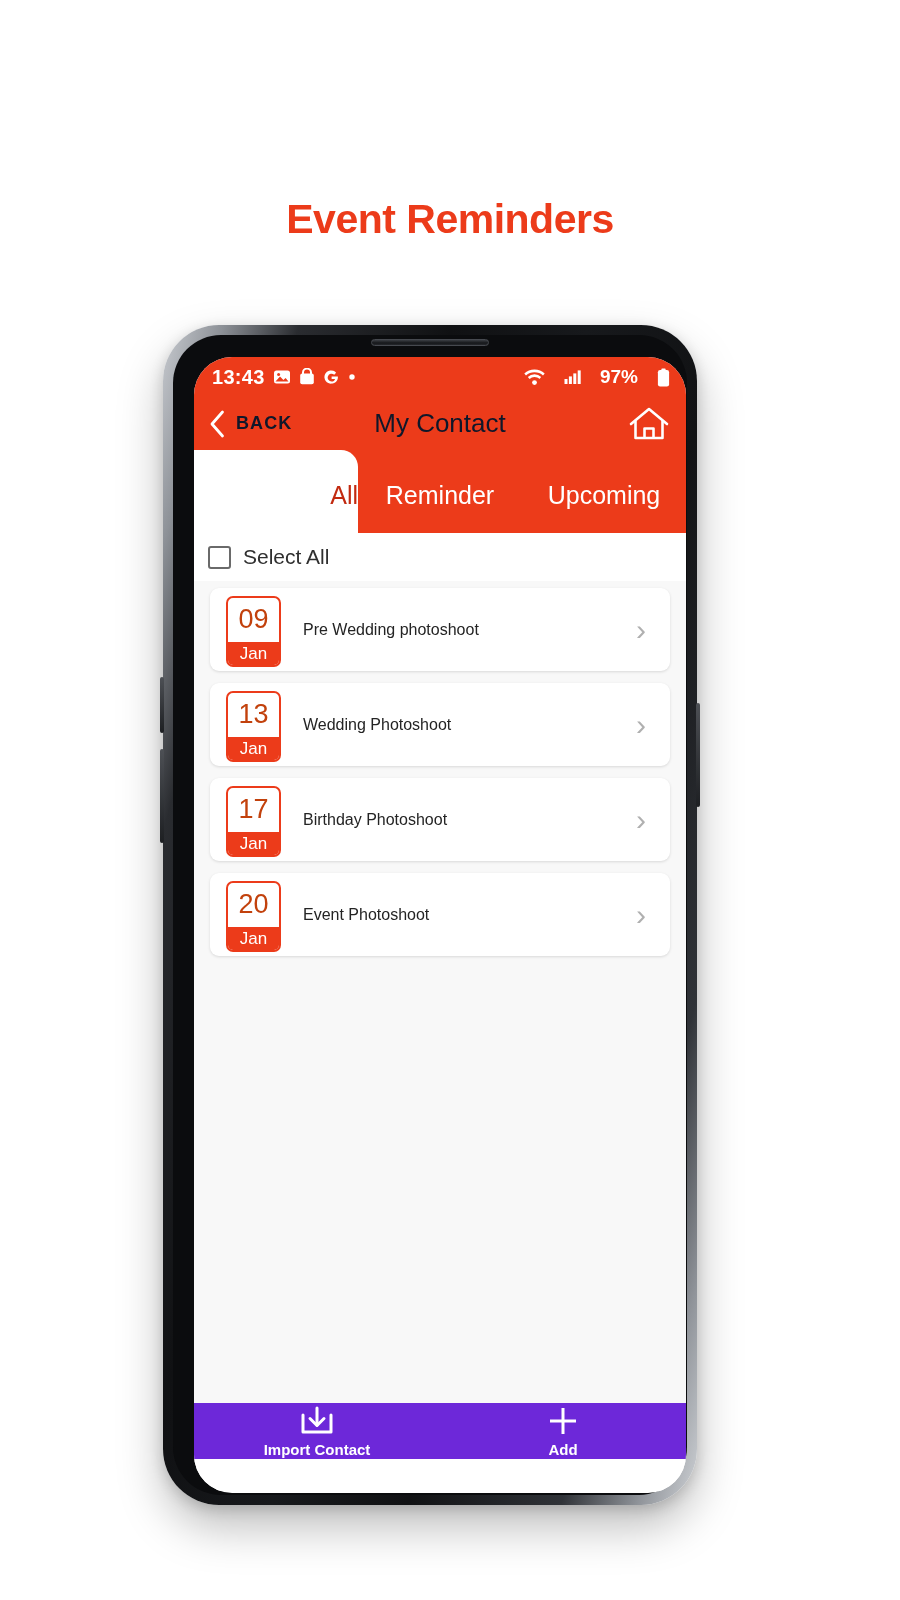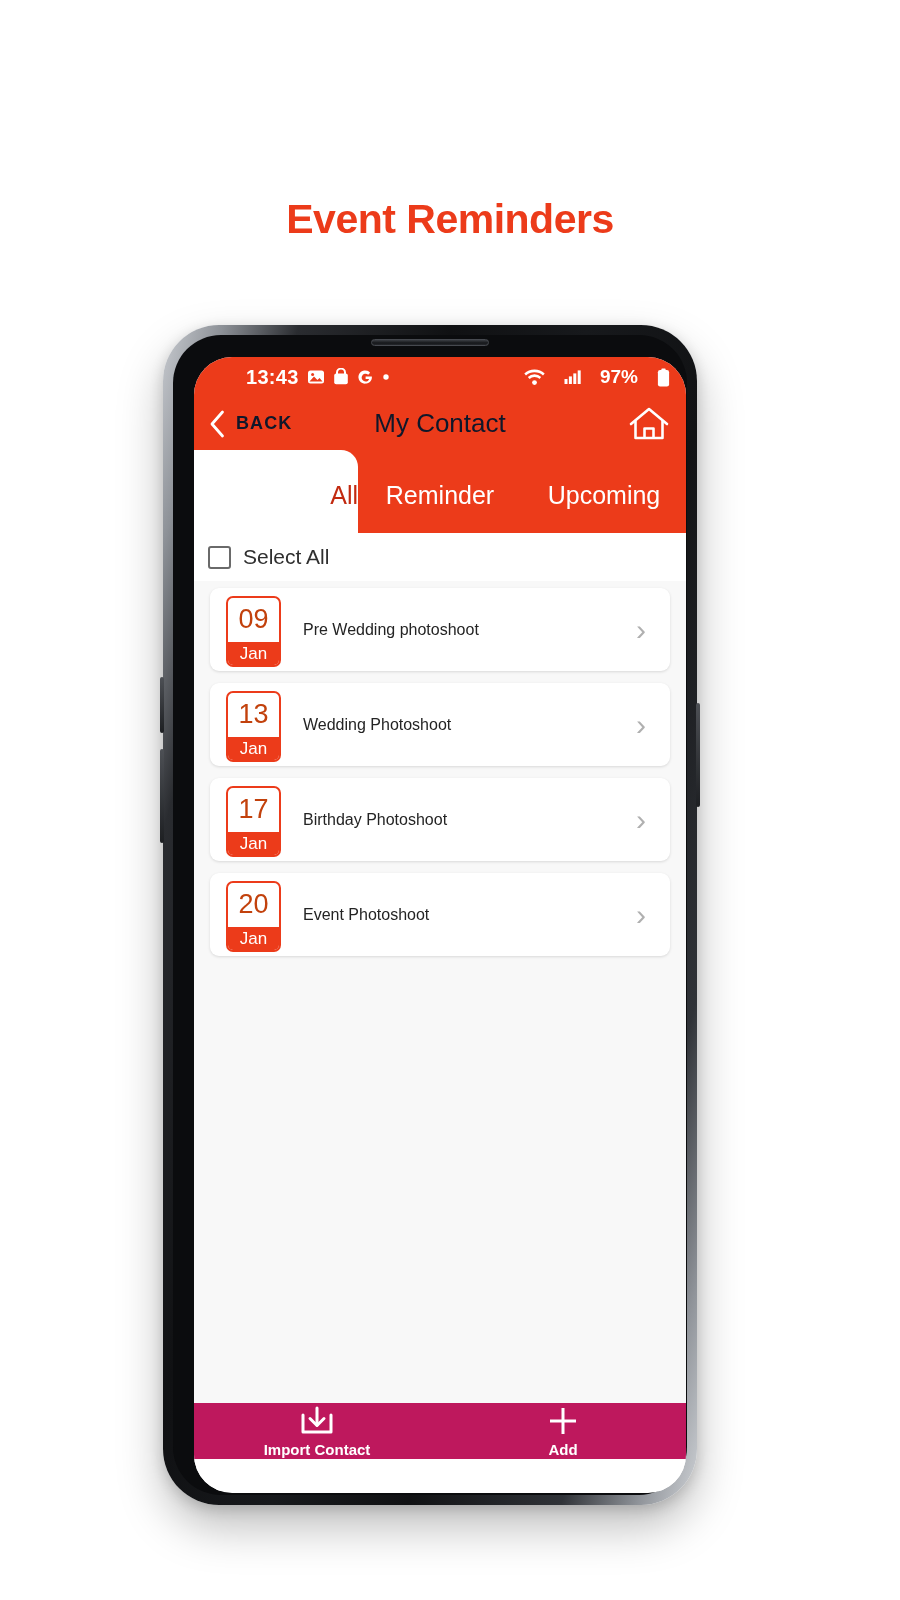--- a/index.html
+++ b/index.html
@@ -72,21 +72,21 @@
 
   
   .status-bar {
     height: 40px;
     background: #ec3b1a;
     display: flex;
     align-items: center;
     padding: 0 16px 0 18px;
     color: #ffffff;
   }
-  .status-left { display: flex; align-items: center; gap: 8px; flex: 1; margin-left: 34px; }
+  .status-left { display: flex; align-items: center; gap: 8px; flex: 1; }
   .status-time { font-size: 20px; font-weight: bold; letter-spacing: 0.3px; }
   .sicon { display: inline-flex; align-items: center; }
   .status-right { display: flex; align-items: center; gap: 19px; }
   .battery-pct { font-size: 19px; font-weight: bold; }
 
   
   .app-bar {
     height: 53px;
     background: #ec3b1a;
     display: flex;
@@ -196,21 +196,21 @@
   .chevron-right {
     margin-right: 24px;
     color: #b0b0b0;
     font-size: 30px;
     line-height: 1;
     font-weight: 300;
   }
 
   
   .bottom-bar {
-    background: #be185d;
+    background: #6d28d9;
     height: 56px;
     display: flex;
     align-items: center;
   }
   .bottom-action {
     flex: 1;
     display: flex;
     flex-direction: column;
     align-items: center;
     justify-content: center;

